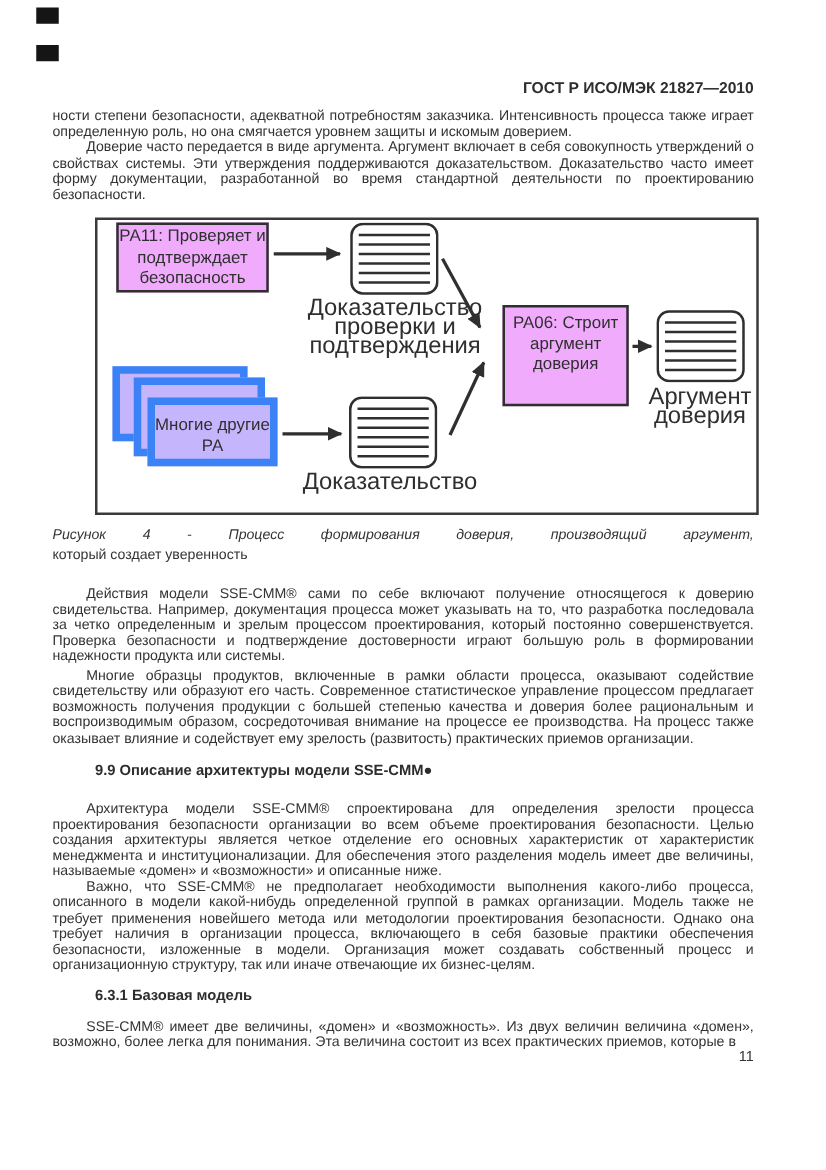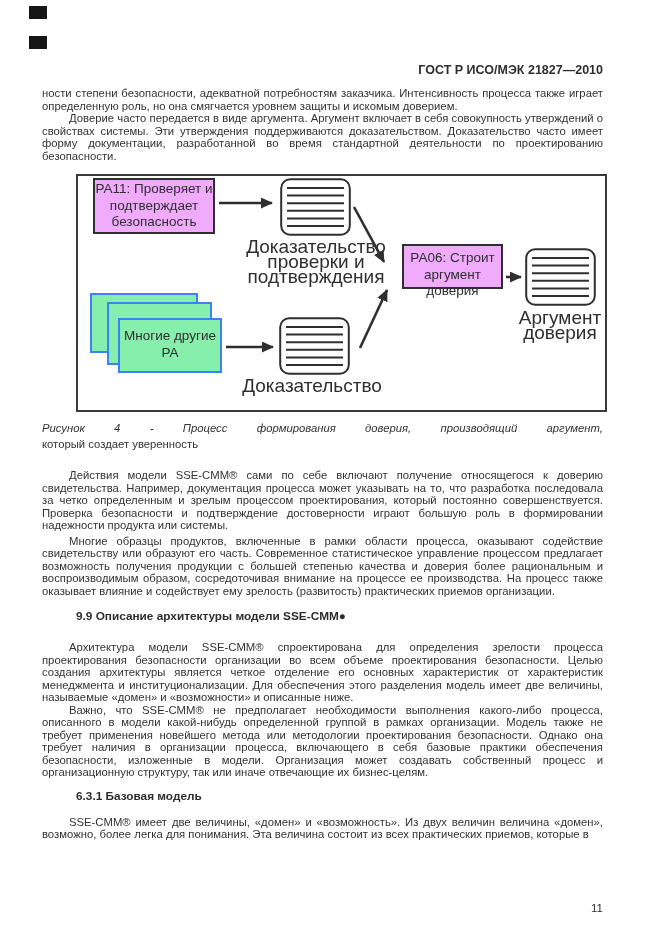--- a/index.html
+++ b/index.html
@@ -26,38 +26,38 @@
   .caption{position:absolute;left:42px;top:420px;width:561px;font-size:11.3px;line-height:16px;color:#333;}
   .caption .l1{text-align:justify;text-align-last:justify;font-style:italic;}
   .caption .l2{text-align:left;}
 
   .figure{position:absolute;left:76px;top:174px;width:531px;height:238px;
     border:2px solid #3a3a3a;box-sizing:border-box;background:#fff;}
   .fig-abs{position:absolute;box-sizing:border-box;}
   .proc-box{border:2px solid #2f2f2f;background:#f0abfc;text-align:center;
     font-size:13.5px;line-height:16.5px;color:#2f2f2f;white-space:pre-line;}
   .pa11{left:15px;top:2px;width:122px;height:56px;padding-top:1px;}
-  .pa06{left:324px;top:68px;width:101px;height:45px;padding-top:4px;}
-  .stack-rect{border:2px solid #3b82f6;background:#86efac;}
+  .pa06{left:324px;top:68px;width:101px;height:81px;padding-top:4px;}
+  .stack-rect{border:6px solid #3b82f6;background:#c4b5fd;}
   .stk-back{left:12px;top:117px;width:108px;height:60px;}
   .stk-mid{left:29px;top:126px;width:105px;height:63px;}
   .stk-front{left:40px;top:142px;width:104px;height:55px;padding-top:8px;
     text-align:center;font-size:13.5px;line-height:16.5px;color:#2f2f2f;white-space:pre-line;}
   .doc-icon{width:71px;height:58px;}
   .icon1{left:202px;top:2px;}
   .icon2{left:447px;top:72px;}
   .icon3{left:201px;top:141px;}
   .fig-label{width:150px;text-align:center;font-size:19px;line-height:15px;
     color:#2f2f2f;white-space:pre-line;}
   .lbl1{left:163px;top:63px;}
   .lbl2{left:407px;top:134px;}
   .lbl3{left:159px;top:202px;}
   .arrows{position:absolute;left:0;top:0;width:527px;height:234px;}
 
-  .page-number{position:absolute;left:42px;top:902px;width:561px;text-align:right;
+  .page-number{position:absolute;left:42px;top:840px;width:561px;text-align:right;
     font-size:11.5px;color:#333;}
 </style>
 </head>
 <body>
 
 <div class="page">
 
   <div class="scan-mark mark1"></div>
   <div class="scan-mark mark2"></div>
 

